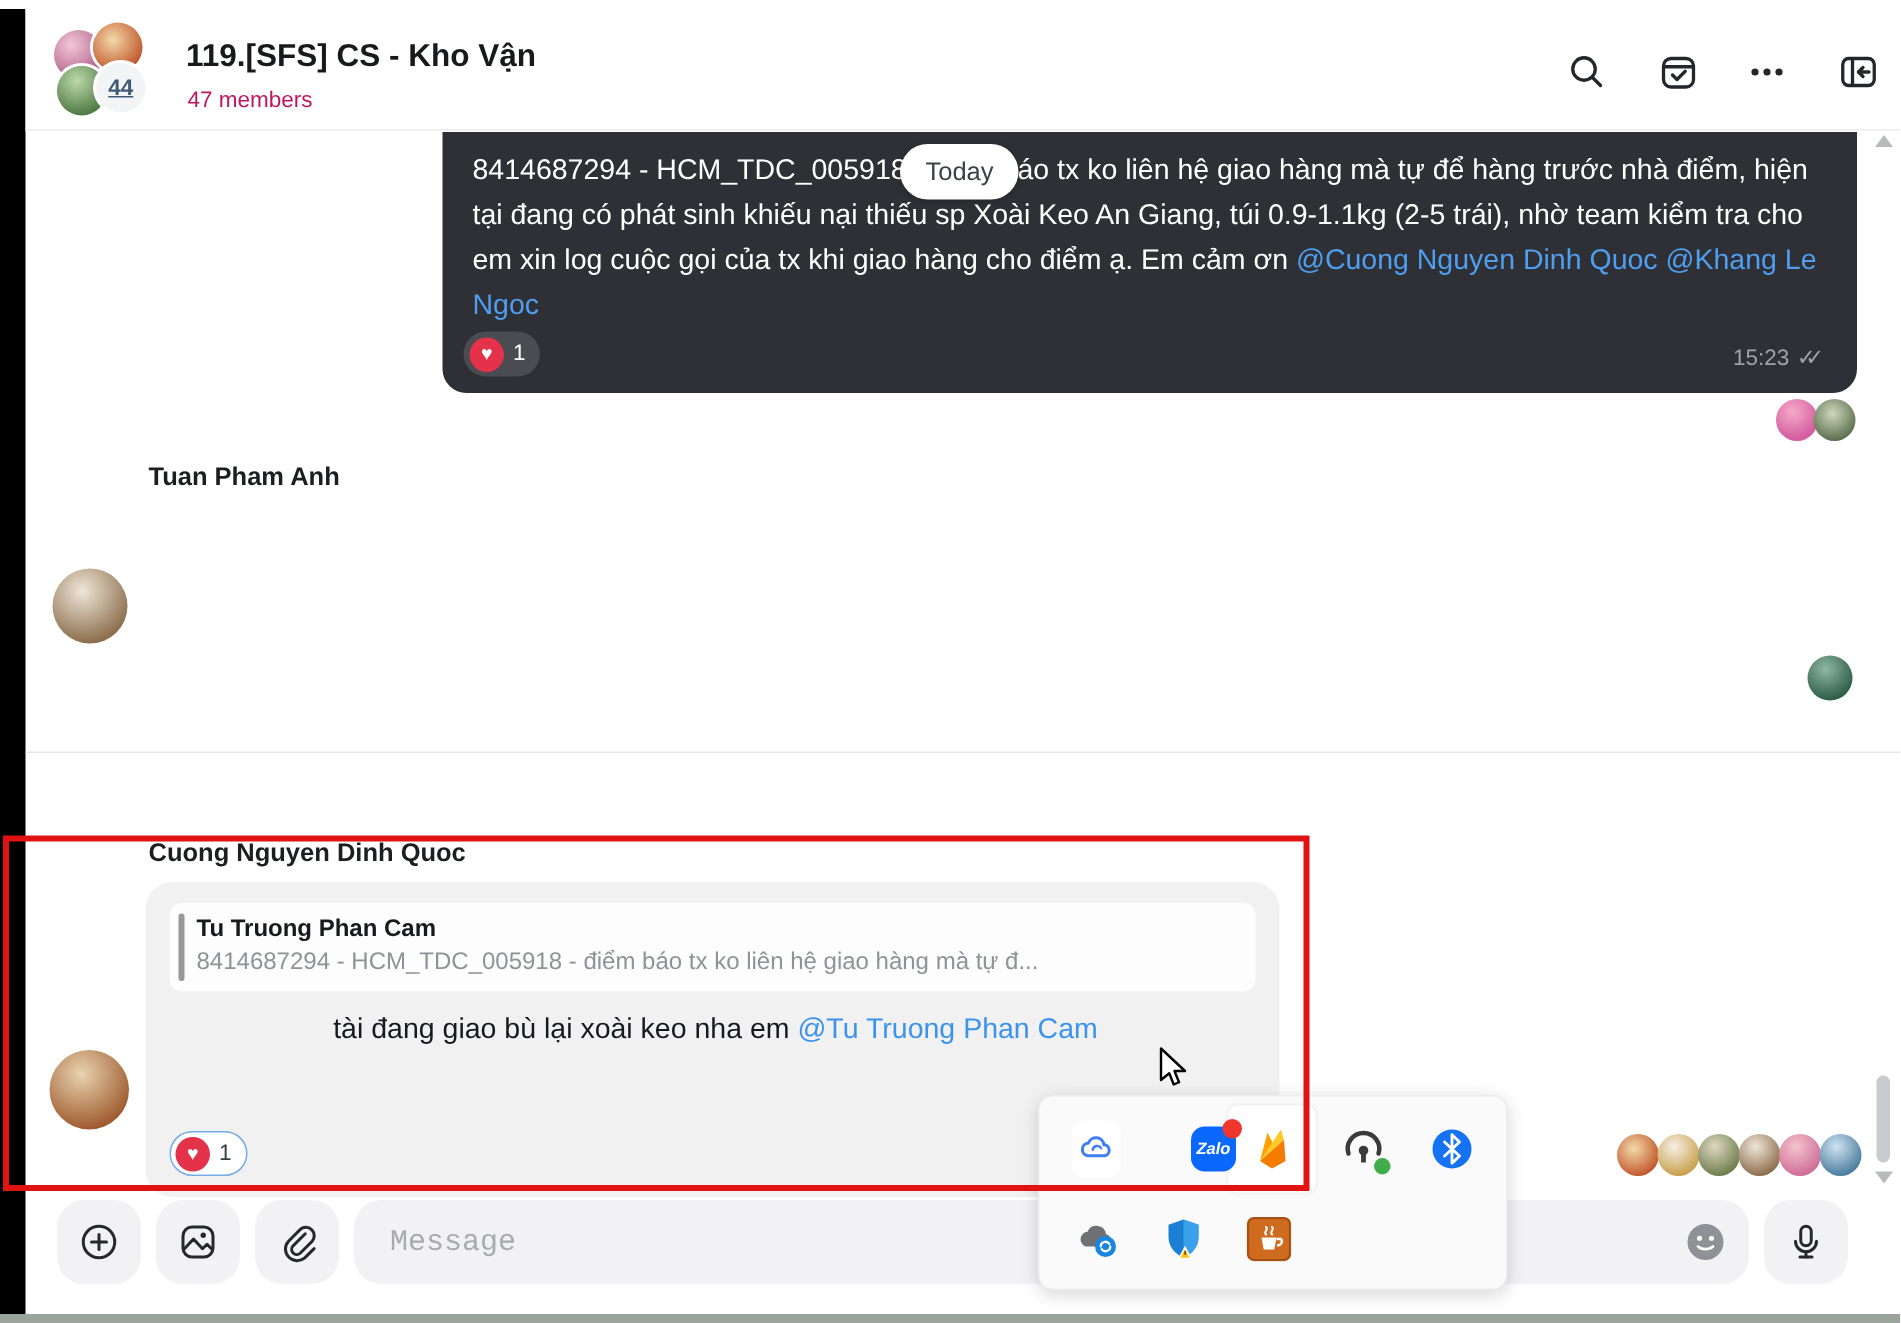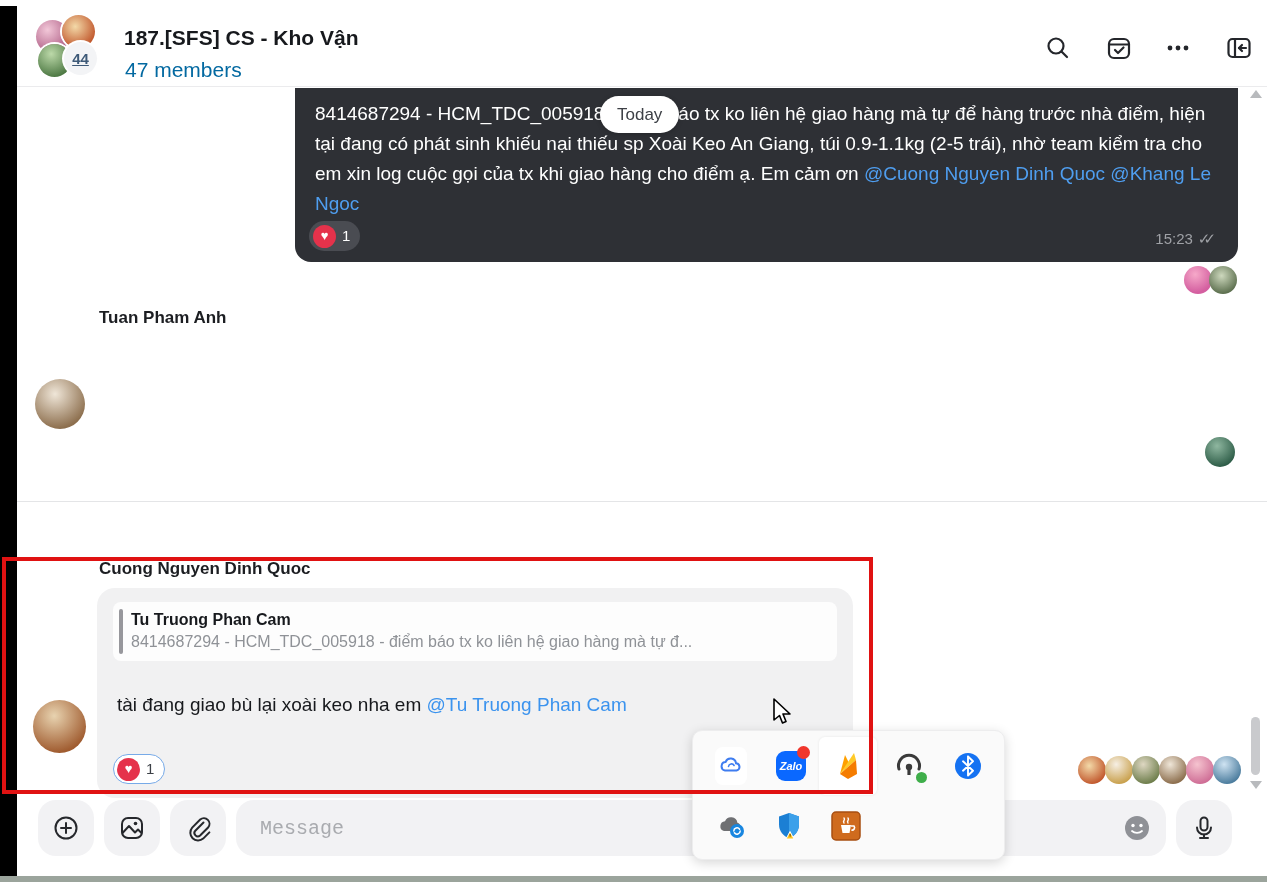--- a/index.html
+++ b/index.html
@@ -8,21 +8,21 @@
   .screen { position:relative; width:1267px; height:882px; background:#fff; overflow:hidden; }
   .abs { position:absolute; }
 
   
   .left-strip { left:0; top:6px; width:17px; height:871px; background:#000; }
   .bottom-strip { left:0; top:876px; width:1267px; height:6px; background:#9ba49c; }
 
   
   .header { left:17px; top:0; width:1250px; height:87px; background:#fff; border-bottom:1px solid #ebebed; z-index:6; }
   .hdr-title { left:107px; top:26px; font-size:21px; font-weight:bold; color:#17191d; }
-  .hdr-sub { left:108px; top:58px; font-size:21px; color:#0369a1; }
+  .hdr-sub { left:108px; top:58px; font-size:15px; color:#be185d; }
   .avatar { border-radius:50%; }
   .ring { box-shadow:0 0 0 2px #fff;text-decoration:underline; }
   .badge44 { background:#f3f4f6; color:#3e5a78; font-weight:bold; font-size:15px;
              display:flex; align-items:center; justify-content:center; }
   .hicon { width:26px; height:26px; }
   .hicon svg { display:block; }
 
   
   .av1{background:radial-gradient(circle at 35% 30%,#f2c7d8,#b4678c 70%);}
   .av2{background:radial-gradient(circle at 40% 35%,#f3d9a8,#c1572c 75%);}
@@ -116,21 +116,21 @@
   <div class="abs bottom-strip"></div>
 
   <div class="abs header">
 
     <div class="abs" style="left:17px;top:14px;width:64px;height:64px;">
       <div class="abs avatar ring av1" style="left:2px;top:6px;width:33px;height:33px;"></div>
       <div class="abs avatar ring av2" style="left:28px;top:1px;width:33px;height:33px;"></div>
       <div class="abs avatar ring av3" style="left:4px;top:30px;width:33px;height:33px;"></div>
       <div class="abs avatar ring badge44" style="left:30px;top:28px;width:33px;height:33px;">44</div>
     </div>
-    <div class="abs hdr-title">187.[SFS] CS - Kho Vận</div>
+    <div class="abs hdr-title">119.[SFS] CS - Kho Vận</div>
     <div class="abs hdr-sub">47 members</div>
 
     <div class="abs hicon" style="left:1028px;top:35px;">
       <svg width="26" height="26" viewBox="0 0 26 26" fill="none" stroke="#24262b" stroke-width="2.2" stroke-linecap="round">
         <circle cx="11" cy="11" r="7.5"></circle>
           <line x1="16.5" y1="16.5" x2="22" y2="22"></line>
       </svg>
     </div>
     <div class="abs hicon" style="left:1089px;top:35px;">
       <svg width="26" height="26" viewBox="0 0 26 26" fill="none" stroke="#24262b" stroke-width="2.2" stroke-linecap="round" stroke-linejoin="round">
@@ -182,21 +182,21 @@
 
   <div class="abs name" style="left:99px;top:559px;z-index:2;">Cuong Nguyen Dinh Quoc</div>
   <div class="abs avatar av7" style="left:33px;top:700px;width:53px;height:53px;z-index:2;"></div>
   <div class="abs light-bubble" style="left:97px;top:588px;width:756px;height:210px;padding:14px 16px;z-index:2;">
 
     <div class="quote">
       <div class="quote-bar"></div>
       <div class="quote-name">Tu Truong Phan Cam</div>
       <div class="quote-snip">8414687294 - HCM_TDC_005918 - điểm báo tx ko liên hệ giao hàng mà tự đ...</div>
     </div>
-    <div style="margin-top:29px;padding-left:4px;">
+    <div style="margin-top:11px;padding-left:4px;text-align:center;">
       <span>tài đang giao bù lại xoài keo nha em </span><span class="mention-light">@Tu Truong Phan Cam</span>
     </div>
     <div class="react-light" style="position:absolute;left:16px;bottom:14px;">
       <span class="heart-c">♥</span>
       <span class="cnt">1</span>
     </div>
     <div class="msg-time" style="right:38px;bottom:28px;">15:27</div>
   </div>
 
   <div class="abs" style="left:1078px;top:756px;width:162px;height:28px;z-index:2;">
@@ -255,21 +255,21 @@
     <div class="tray-hover"></div>
 
     <div class="ticon" style="left:22px;top:19px;">
       <div class="white-sq">
         <svg width="26" height="26" viewBox="0 0 26 26" fill="none" stroke="#3f7df0" stroke-width="2" stroke-linecap="round">
           <path d="M7 17.5 a4.3 4.3 0 0 1 .6-8.5 a5.4 5.4 0 0 1 10.4 1.2 a3.7 3.7 0 0 1 .6 7.3 z"></path>
           <path d="M10.5 13.5 a3 3 0 0 1 5.6-1" stroke-width="1.6"></path>
         </svg>
       </div>
     </div>
-    <div class="ticon" style="left:82px;top:19px;">
+    <div class="ticon" style="left:100px;top:19px;">
       <div class="zalo-sq">Zalo</div>
       <div class="red-dot"></div>
     </div>
     <div class="ticon" style="left:139px;top:19px;">
       <svg width="32" height="32" viewBox="0 0 32 32">
         <polygon points="8,24 13,5 17,13" fill="#ffa000"></polygon>
         <polygon points="8,24 22,3 24,10" fill="#ffca28"></polygon>
         <polygon points="8,24 24,10 25,24 16,29" fill="#f57c00"></polygon>
       </svg>
     </div>

